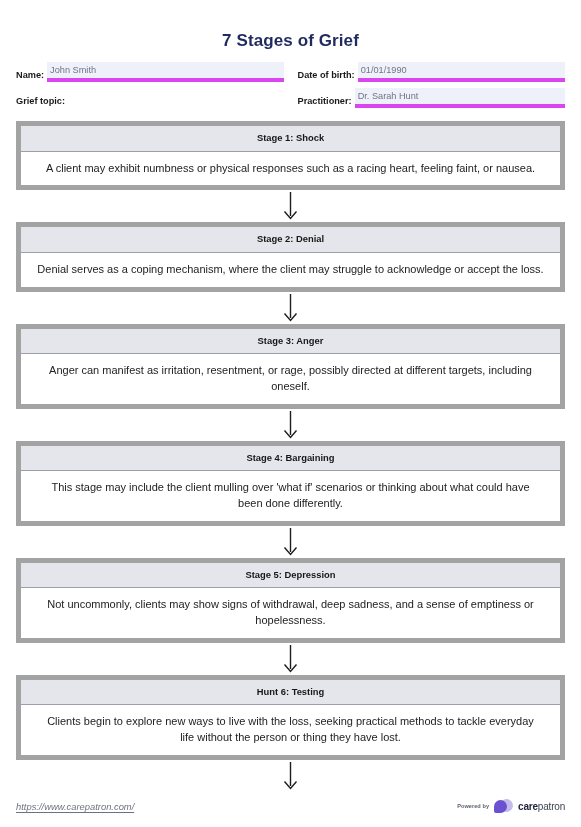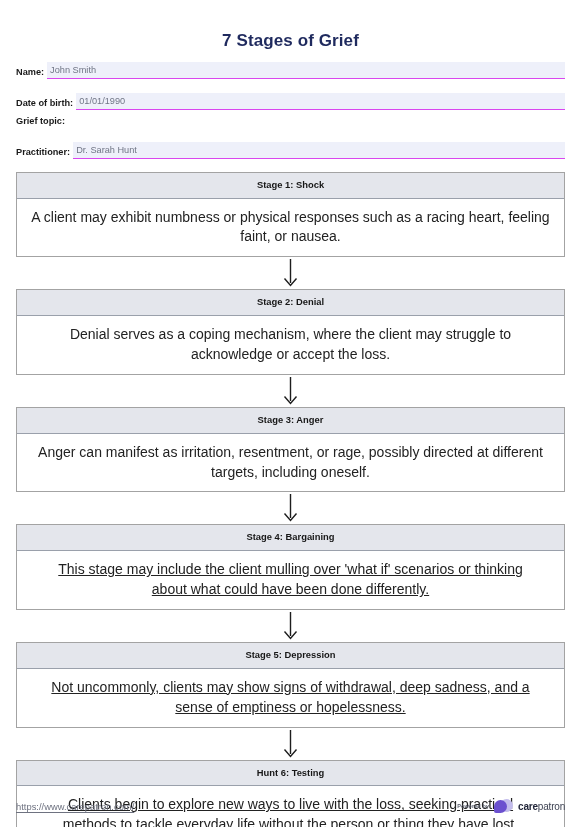--- a/index.html
+++ b/index.html
@@ -37,21 +37,20 @@
   
   .meta {
     display: flex;
     flex-direction: column;
     gap: 6px;
     margin-bottom: 13px;
   }
   .meta-row {
     display: flex;
     gap: 14px;
-    flex-direction: column;
   }
   .field {
     flex: 1 1 0;
     display: flex;
     align-items: flex-end;
     min-width: 0;
   }
   .field-label {
     font-size: 9.2px;
     font-weight: bold;
@@ -59,58 +58,57 @@
     white-space: nowrap;
     padding-bottom: 2px;
     padding-right: 3px;
   }
   .field-value {
     flex: 1 1 auto;
     min-width: 0;
     font-size: 9.2px;
     color: #707585;
     background: #eef0fa;
-    border-bottom: 1px solid #d946ef;
+    border-bottom: 4px solid #d946ef;
     padding: 2px 3px 2px 3px;
     line-height: 12px;
     white-space: nowrap;
     overflow: hidden;
     text-overflow: ellipsis;
   }
 
   
   .stages {
     display: flex;
     flex-direction: column;
   }
   .stage {
-    border: 1px solid #a3a3a3;
+    border: 5px solid #a3a3a3;
     background: #ffffff;
     box-sizing: border-box;
   }
   .stage-header {
     background: #e4e6ec;
     border-bottom: 1px solid #9aa0ab;
     text-align: center;
     font-size: 9.4px;
     font-weight: bold;
     color: #171717;
     padding: 7px 6px 7px 6px;
     line-height: 1.15;
   }
   .stage-body {
     text-align: center;
-    font-size: 14px;
+    font-size: 11px;
     color: #222222;
     padding: 9px 14px 9px 14px;
     line-height: 1.42;
   }
   .stage-body.two-line {
     padding: 9px 26px 9px 26px;
-    text-decoration: underline;
   }
 
   
   .arrow {
     height: 32px;
     display: flex;
     align-items: center;
     justify-content: center;
   }
   .arrow svg {
@@ -126,20 +124,21 @@
     height: 22px;
     display: flex;
     align-items: center;
     justify-content: space-between;
   }
   .footer-url {
     font-size: 9.4px;
     color: #6e7280;
     text-decoration: underline;
     text-underline-offset: 2px;
+    font-style: italic;
   }
   .brand {
     display: flex;
     align-items: center;
     gap: 5px;
   }
   .brand-powered {
     font-size: 5.6px;
     font-weight: bold;
     color: #5d6270;

